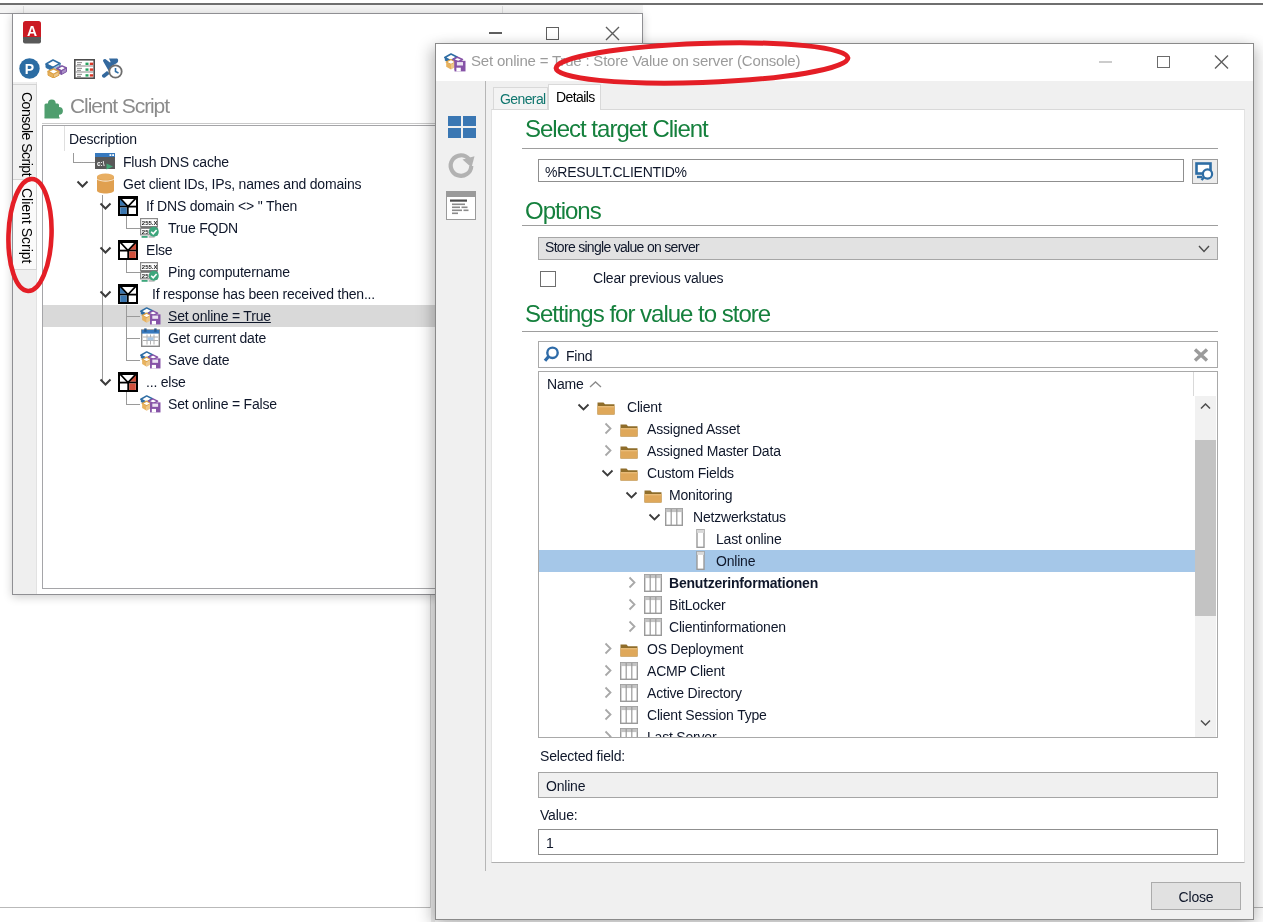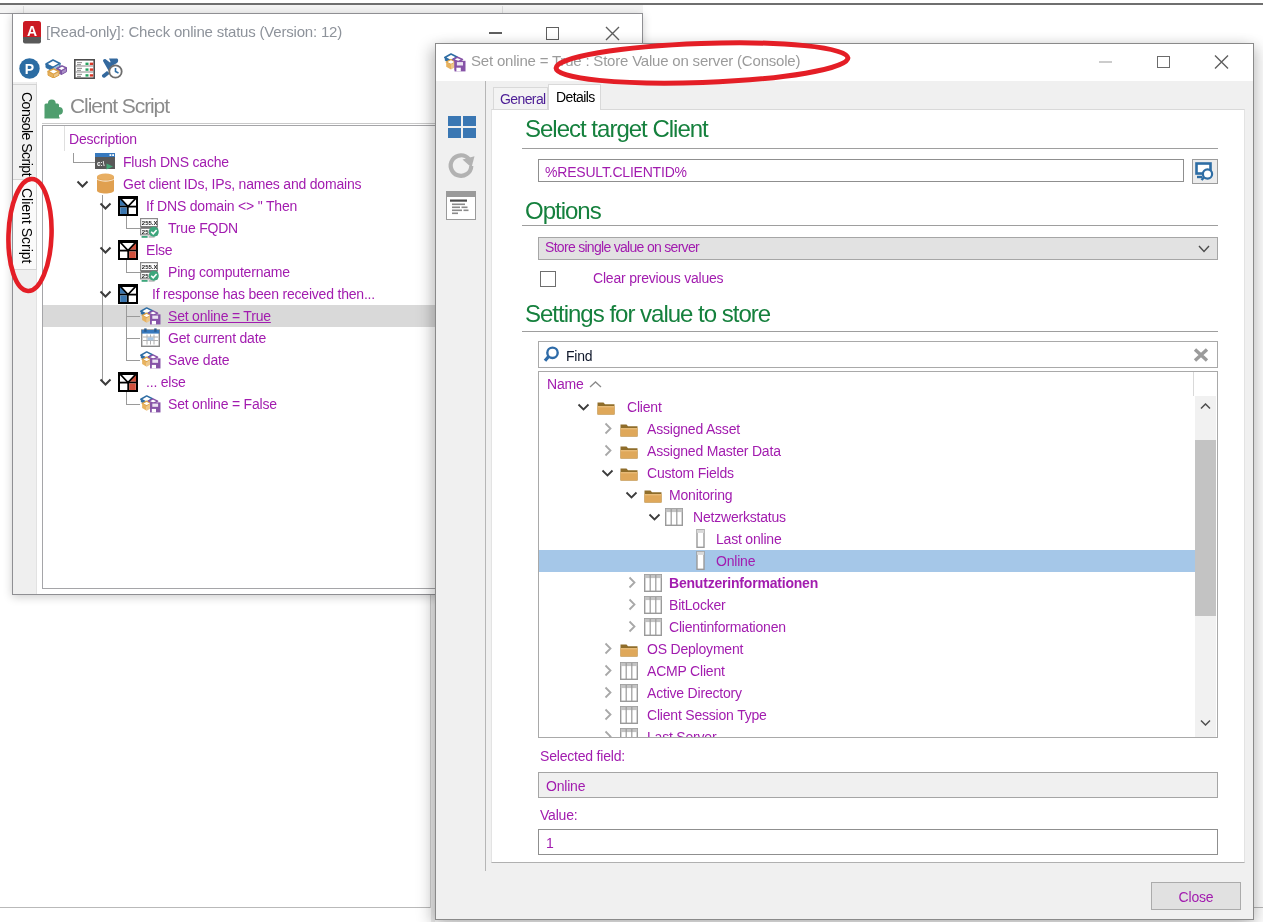--- a/index.html
+++ b/index.html
@@ -1,20 +1,20 @@
 <!DOCTYPE html>
 <html><head>
 <meta charset="utf-8">
 <style>
   * { margin:0; padding:0; box-sizing:border-box; }
   html,body { width:1263px; height:922px; background:#ffffff; overflow:hidden;
     font-family:"Liberation Sans", sans-serif; }
   .abs { position:absolute; }
   #page { position:relative; width:1263px; height:922px; }
-  .t12 { font-size:14px; color:#a21caf; letter-spacing:-0.2px; white-space:nowrap; line-height:17px; }
+  .t12 { font-size:14px; color:#0f172a; letter-spacing:-0.2px; white-space:nowrap; line-height:17px; }
   .h21 { font-size:24px; color:#15803d; letter-spacing:-1.0px; white-space:nowrap; line-height:26px; }
 </style>
 </head>
 <body>
 <div id="page">
 
   <div class="abs" style="left:0;top:3px;width:1263px;height:2px;background:#6f6f6f;"></div>
   <div class="abs" style="left:0;top:5px;width:643px;height:8px;background:#f4f4f4;"></div>
   <div class="abs" style="left:0;top:13px;width:12px;height:1px;background:#9a9a9e;"></div>
   <div class="abs" style="left:23px;top:6px;width:1px;height:7px;background:#dcdcdc;"></div>
@@ -24,21 +24,20 @@
   <div class="abs" style="left:431px;top:595px;width:4px;height:327px;background:#efefef;"></div>
 
   <div class="abs" id="bgwin" style="left:12px;top:13px;width:631px;height:582px;background:#ffffff;border:1px solid #8f8f93;box-shadow:0 2px 9px rgba(0,0,0,0.20);">
 
     <svg class="abs" style="left:10px;top:7px;" width="18" height="23" viewBox="0 0 18 23">
       <rect x="0" y="0" width="18" height="18" rx="2.5" fill="#cb1a23"></rect>
       <rect x="0" y="17" width="18" height="5.5" rx="2" fill="#595959"></rect>
       <rect x="0" y="16" width="18" height="2.5" fill="#595959"></rect>
       <text x="9" y="14.5" font-size="14" font-weight="bold" fill="#fff" text-anchor="middle" font-family="Liberation Sans">A</text>
     </svg>
-    <div class="abs" style="left:33px;top:9px;font-size:15px;color:#8e939b;letter-spacing:-0.2px;white-space:nowrap;">[Read-only]: Check online status (Version: 12)</div>
 
     <div class="abs" style="left:476px;top:18px;width:13px;height:2px;background:#5f5f5f;"></div>
     <div class="abs" style="left:533px;top:13px;width:13px;height:13px;border:1.5px solid #5f5f5f;"></div>
     <svg class="abs" style="left:592px;top:12px;" width="15" height="15" viewBox="0 0 15 15">
       <path d="M1 1 L14 14 M14 1 L1 14" stroke="#5f5f5f" stroke-width="1.4"></path>
     </svg>
 
     <svg class="abs" style="left:6px;top:44px;" width="21" height="21" viewBox="0 0 21 21">
       <circle cx="10.5" cy="10.5" r="10.2" fill="#2b6ca3"></circle>
       <text x="10.5" y="15.5" font-size="14" font-weight="bold" fill="#fff" text-anchor="middle" font-family="Liberation Sans">P</text>
@@ -315,21 +314,21 @@
       <rect x="6" y="12.5" width="13" height="1.6" fill="#8a8a8a"></rect>
       <rect x="6" y="15.5" width="8" height="1.6" fill="#8a8a8a"></rect>
       <rect x="15.5" y="15.5" width="6" height="1.6" fill="#8a8a8a"></rect>
       <rect x="6" y="18.5" width="10" height="1.6" fill="#8a8a8a"></rect>
       <rect x="17.5" y="18.5" width="5" height="1.6" fill="#8a8a8a"></rect>
       <rect x="6" y="21.5" width="6" height="1.6" fill="#8a8a8a"></rect>
     </g>
   </svg>
 
   <div class="abs" style="left:493px;top:87px;width:55px;height:22px;background:#f3f3f3;border:1px solid #d9d9d9;border-bottom:none;"></div>
-  <div class="abs" style="left:500px;top:91px;font-size:14px;letter-spacing:-0.6px;color:#4c1d95;">General</div>
+  <div class="abs" style="left:500px;top:91px;font-size:14px;letter-spacing:-0.6px;color:#0f766e;">General</div>
 
   <div class="abs" style="left:491px;top:109px;width:754px;height:754px;background:#ffffff;border-top:1px solid #d9d9d9;border-left:1px solid #e3e3e3;border-right:1px solid #e3e3e3;border-bottom:1px solid #b0b0b0;"></div>
   <div class="abs" style="left:548px;top:84px;width:53px;height:26px;background:#ffffff;border:1px solid #d9d9d9;border-bottom:none;"></div>
   <div class="abs" style="left:556px;top:89px;font-size:14px;letter-spacing:-0.6px;color:#000;">Details</div>
 
   <div id="form">
 
 <div class="abs h21" style="left:525px;top:116px;">Select target Client</div>
 <div class="abs" style="left:522px;top:148px;width:696px;height:1px;background:#9e9e9e;"></div>
 <div class="abs" style="left:538px;top:159px;width:646px;height:23px;background:#fff;border:1px solid #8f8f8f;"></div>

